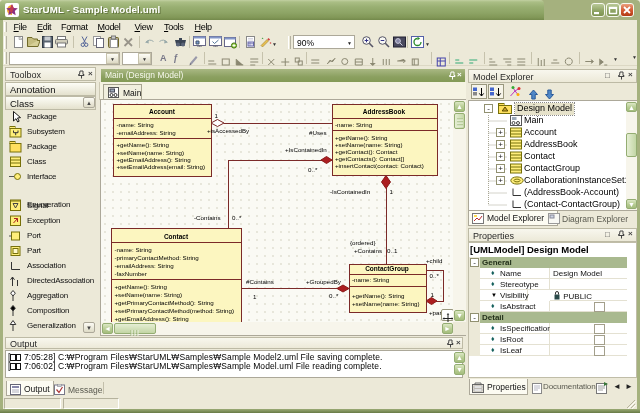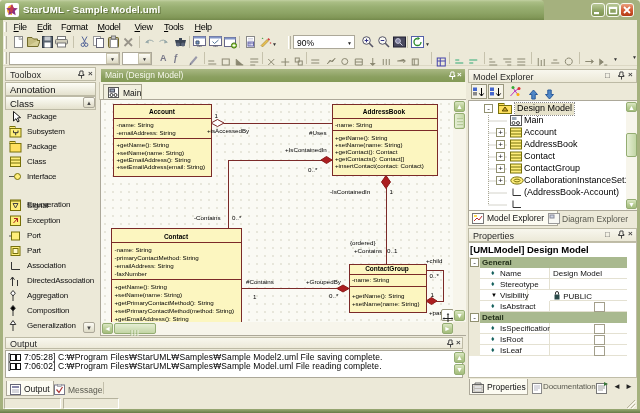--- a/index.html
+++ b/index.html
@@ -631,20 +631,21 @@
         <ellipse cx="7" cy="5.5" rx="3" ry="1.4" fill="none" stroke="#77700a"></ellipse>
       </svg></div>
     <div class="trow" style="left:55px;top:74px;">CollaborationInstanceSet1</div>
     <div class="trow" style="left:41px;top:86px;"><svg width="12" height="11" style="vertical-align:-2px">
         <path d="M3 1.5 V8.5 H11" fill="none" stroke="#333"></path>
       </svg></div>
     <div class="trow" style="left:55px;top:86px;">(AddressBook-Account)</div>
     <div class="trow" style="left:41px;top:98px;"><svg width="12" height="11" style="vertical-align:-2px">
         <path d="M3 1.5 V8.5 H11" fill="none" stroke="#333"></path>
       </svg></div>
+    <div class="trow" style="left:55px;top:98px;">(Contact-ContactGroup)</div>
     <div class="abs" style="left: 157px; top: 0px; width: 11px; height: 109px; background: rgb(247, 245, 235);">
       <div class="sb-btn" style="left:0;top:1px;width:11px;height:10px;line-height:9px;">▲</div>
       <div class="sb-thumb" style="left:0;top:32px;width:11px;height:24px;"></div>
       <div class="sb-btn" style="left:0;top:98px;width:11px;height:10px;line-height:9px;">▼</div>
     </div>
   </div>
 
 <div class="abs" style="left:466px;top:211px;width:171px;height:17px;background:#ece9d8;">
   <div class="atab" style="left:2px;top:0px;width:90px;height:15px;padding:2px 0 0 18px;">Model Explorer</div>
   <svg class="abs" style="left:6px;top:2px;" width="12" height="11" viewBox="0 0 12 11">

